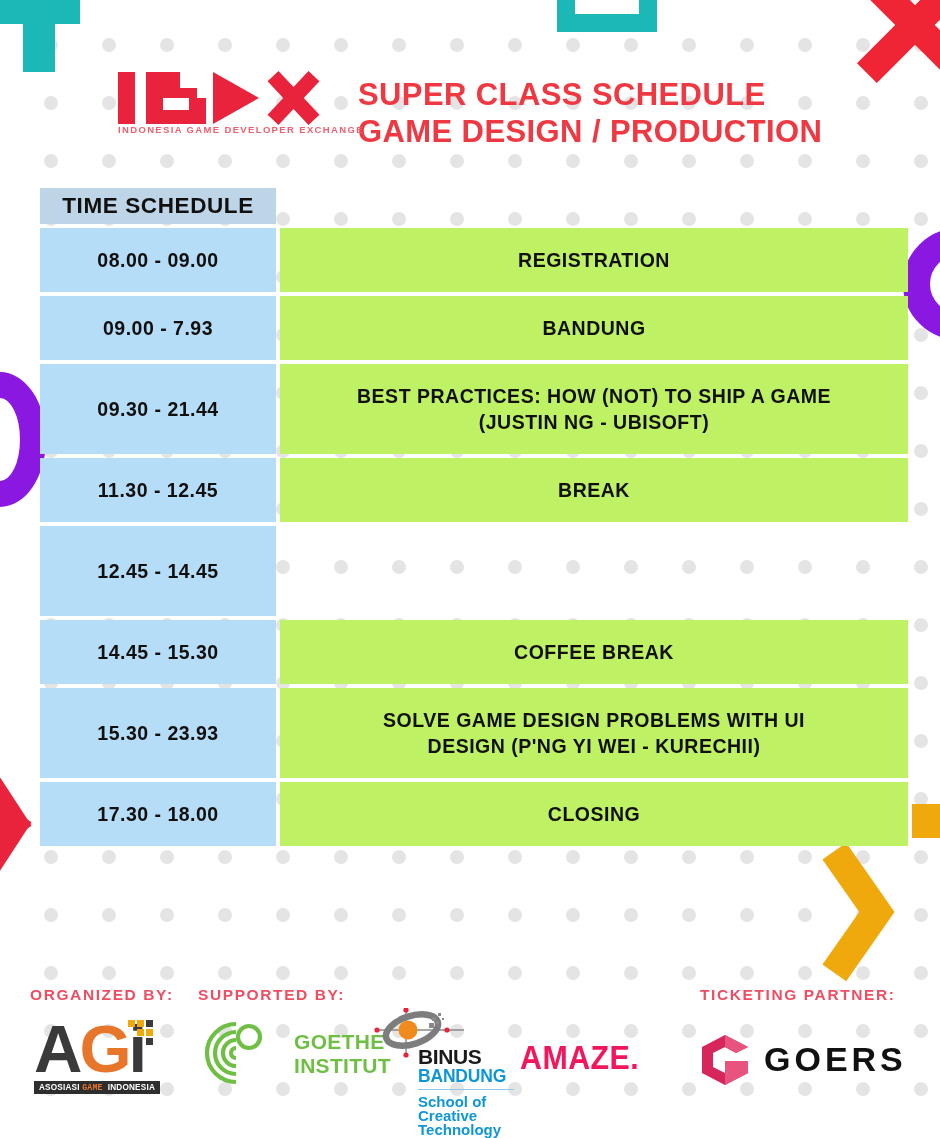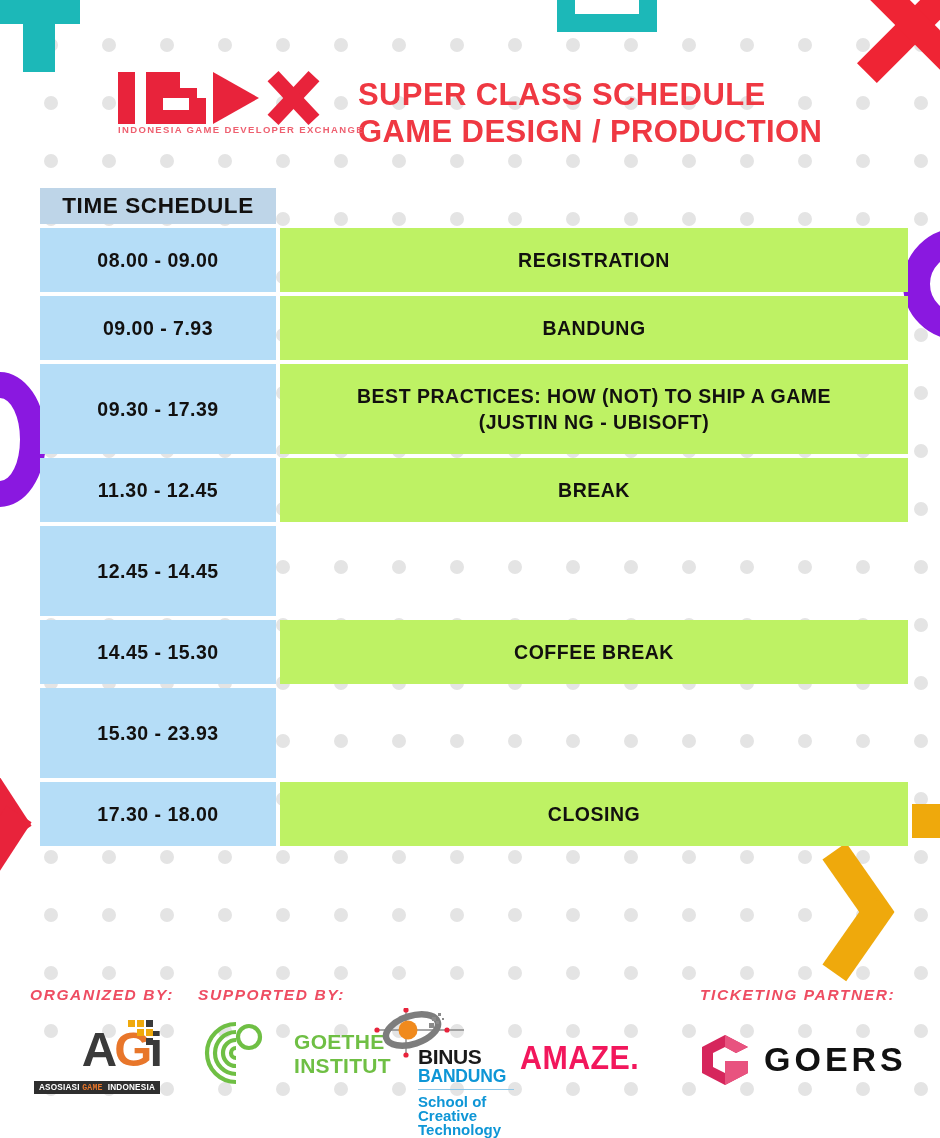--- a/index.html
+++ b/index.html
@@ -211,31 +211,30 @@
     width: 940px; height: 178px;
     z-index: 3;
   }
   .footer-caption {
     position: absolute;
     color: #EE4D62;
     font-size: 15.5px;
     font-weight: 700;
     letter-spacing: 1.6px;
     white-space: nowrap;
-    font-style: italic;
   }
   #cap-organized { left: 30px;  top: 26px; }
   #cap-supported { left: 198px; top: 26px; }
   #cap-ticketing { left: 700px; top: 26px; }
 
   
   #logo-agi { position: absolute; left: 34px; top: 58px; width: 126px; height: 88px; }
   #logo-agi .agi-word {
-    font-size: 49px; font-weight: 700; letter-spacing: -3px;
-    line-height: 62px; color: #3A3A3A; text-align: right;
+    font-size: 67px; font-weight: 700; letter-spacing: -3px;
+    line-height: 62px; color: #3A3A3A;
   }
   #logo-agi .agi-g { color: #E8762A; }
   #logo-agi .agi-pix {
     position: absolute; right: 2px; top: 2px; width: 30px; height: 26px;
   }
   #logo-agi .agi-pix i {
     position: absolute; width: 7px; height: 7px; background: #EFA90C; display: block;
   }
   #logo-agi .agi-sub {
     margin-top: 1px;
@@ -374,21 +373,21 @@
   </div>
 
   <div class="sched-row body-row row-h1">
     <div class="cell-time">09.00 - 7.93</div>
     <div class="cell-class">
       <div><span>BANDUNG</span></div>
     </div>
   </div>
 
   <div class="sched-row body-row row-h2">
-    <div class="cell-time">09.30 - 17.39</div>
+    <div class="cell-time">09.30 - 21.44</div>
     <div class="cell-class">
       <div>
         <div>BEST PRACTICES: HOW (NOT) TO SHIP A GAME</div>
         <div>(JUSTIN NG - UBISOFT)</div>
       </div>
     </div>
   </div>
 
   <div class="sched-row body-row row-h1">
     <div class="cell-time">11.30 - 12.45</div>
@@ -403,20 +402,26 @@
 
   <div class="sched-row body-row row-h1">
     <div class="cell-time">14.45 - 15.30</div>
     <div class="cell-class">
       <div><span>COFFEE BREAK</span></div>
     </div>
   </div>
 
   <div class="sched-row body-row row-h2">
     <div class="cell-time">15.30 - 23.93</div>
+    <div class="cell-class">
+      <div>
+        <div>SOLVE GAME DESIGN PROBLEMS WITH UI</div>
+        <div>DESIGN (P'NG YI WEI - KURECHII)</div>
+      </div>
+    </div>
   </div>
 
   <div class="sched-row body-row row-h1">
     <div class="cell-time">17.30 - 18.00</div>
     <div class="cell-class">
       <div><span>CLOSING</span></div>
     </div>
   </div>
 
 </div>

